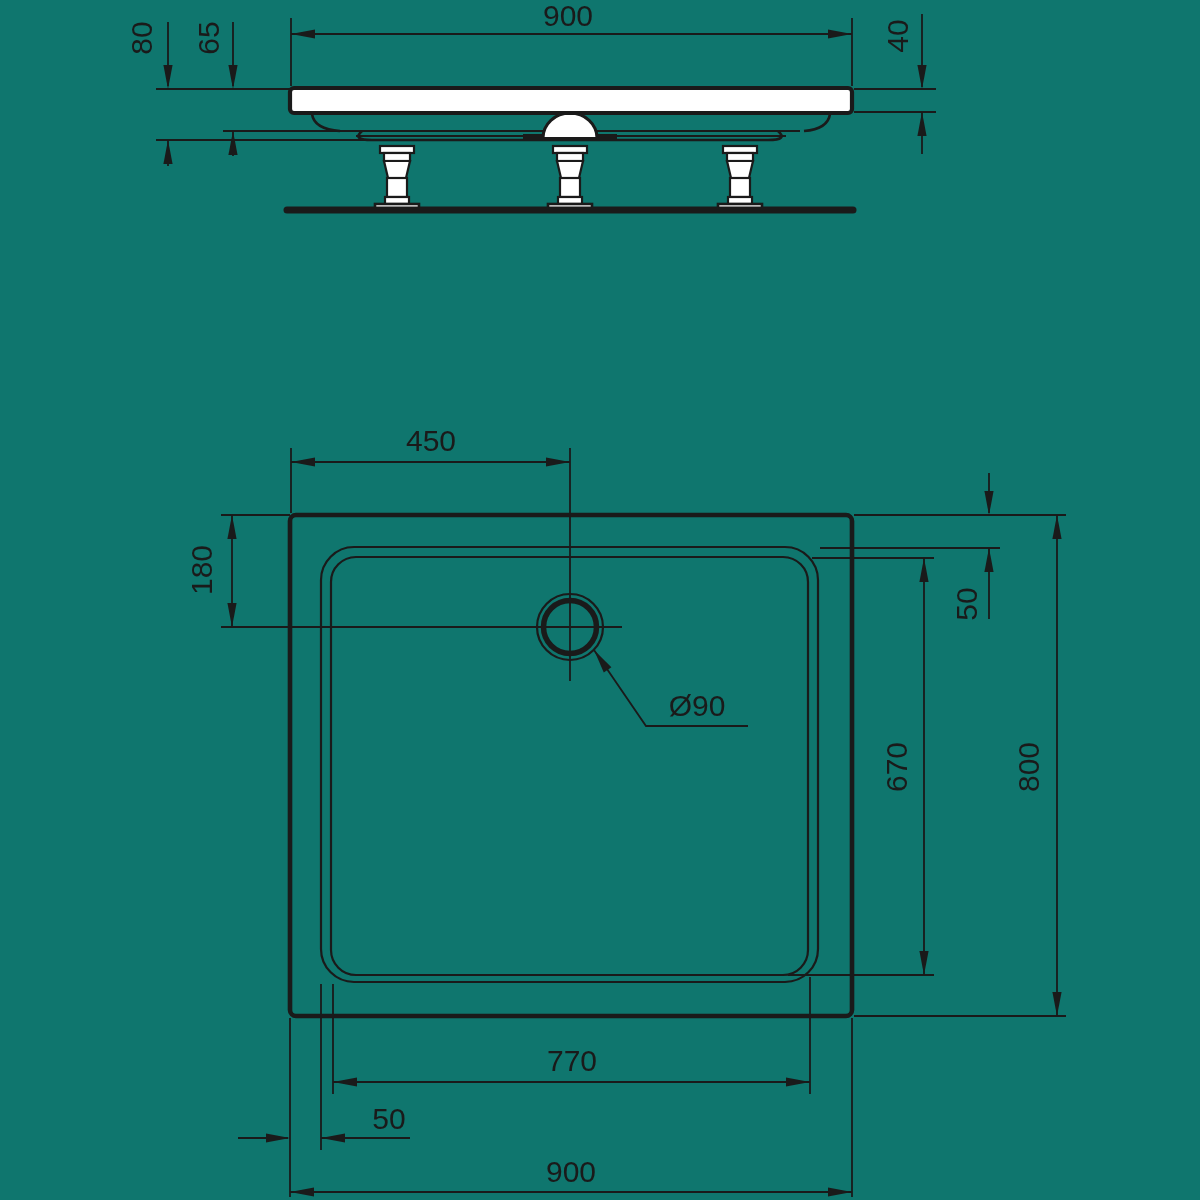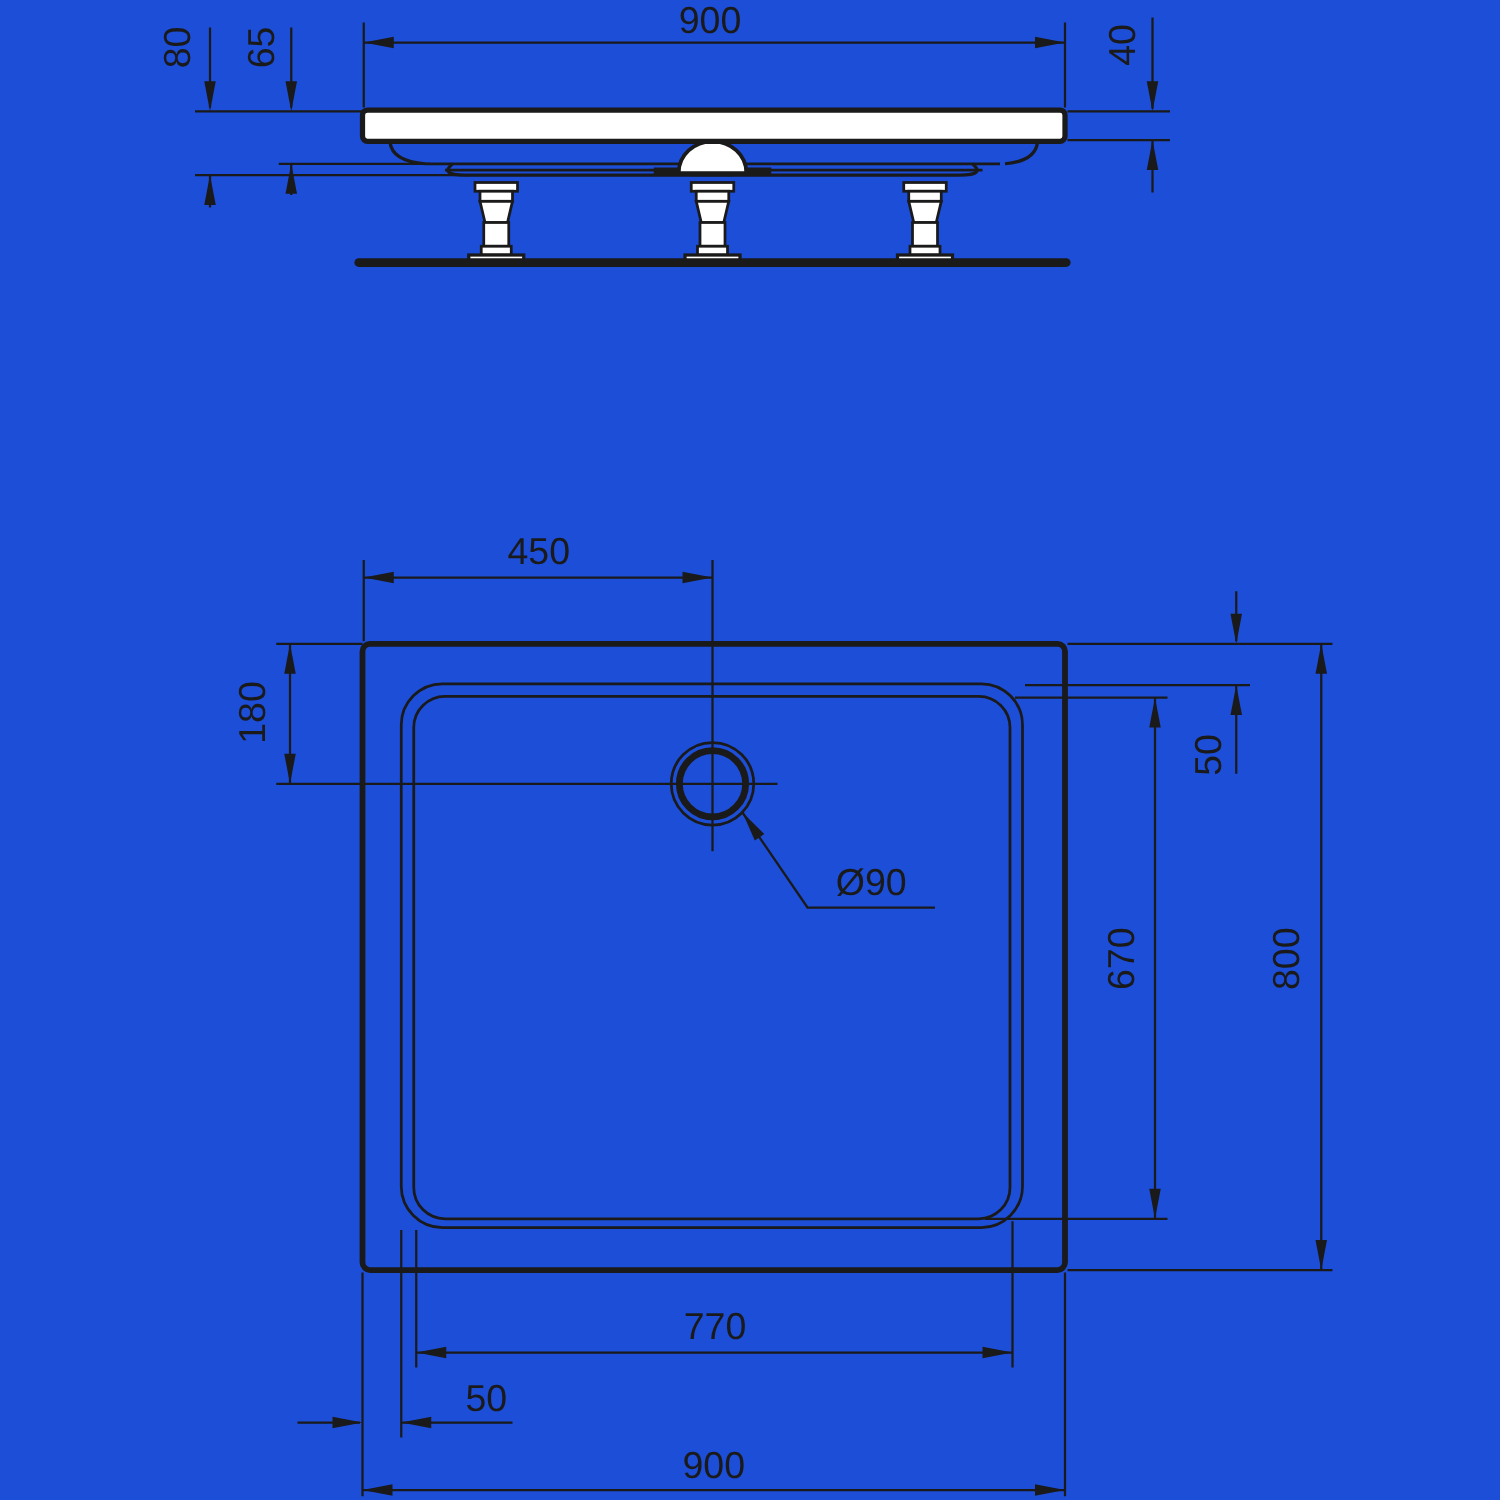--- a/index.html
+++ b/index.html
@@ -1,16 +1,16 @@
 <!DOCTYPE html>
 <html><head>
 <meta charset="utf-8">
 <style>
   html,body{margin:0;padding:0;background:#ffffff;}
-  .stage{width:1200px;height:1200px;position:relative;background:#1d4ed8;}
+  .stage{width:1200px;height:1200px;position:relative;background:#0f766e;}
   svg{display:block;}
   
   .ln{stroke:#1a1a1a;stroke-width:1.8;fill:none;}
   .t2{stroke:#1a1a1a;stroke-width:2.2;fill:none;}
   .t25{stroke:#1a1a1a;stroke-width:2.6;fill:none;}
   .t3{stroke:#1a1a1a;stroke-width:3;fill:none;}
   .t4{stroke:#1a1a1a;stroke-width:4.2;fill:none;}
   .t45{stroke:#1a1a1a;stroke-width:4.6;fill:none;}
   .floor{stroke:#1a1a1a;stroke-width:7;stroke-linecap:round;fill:none;}
   .wf{fill:#ffffff;}

